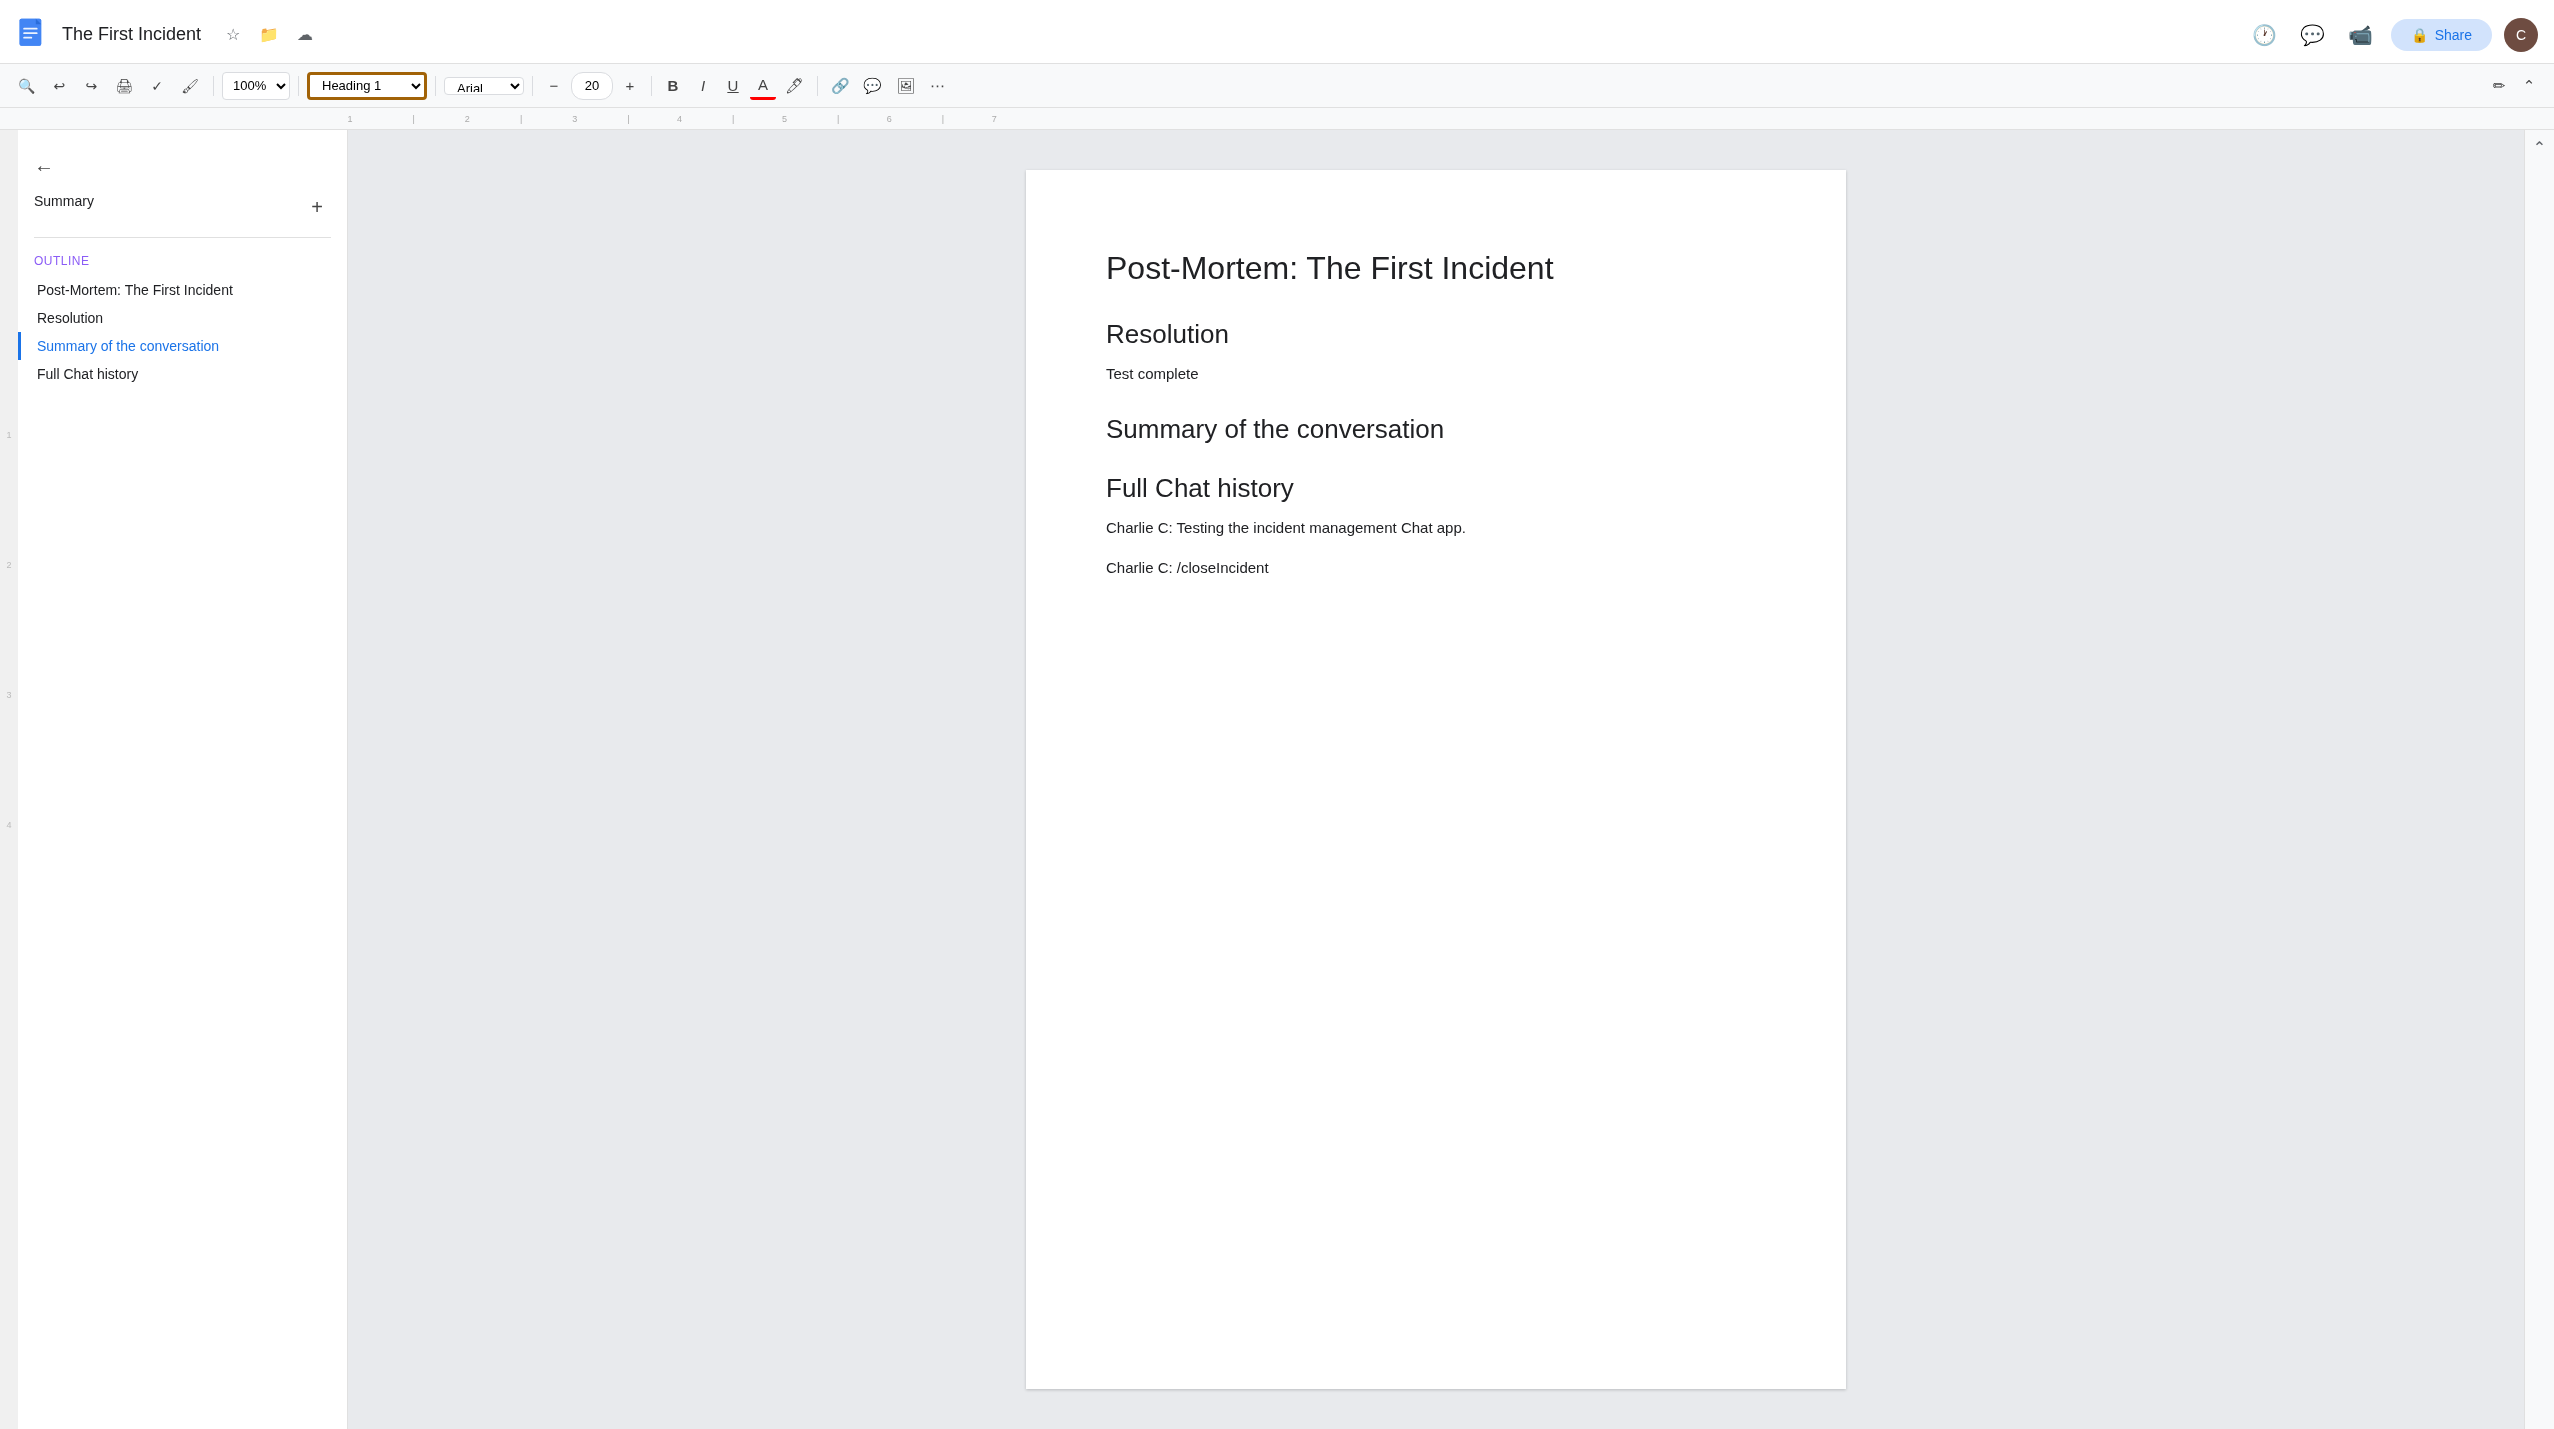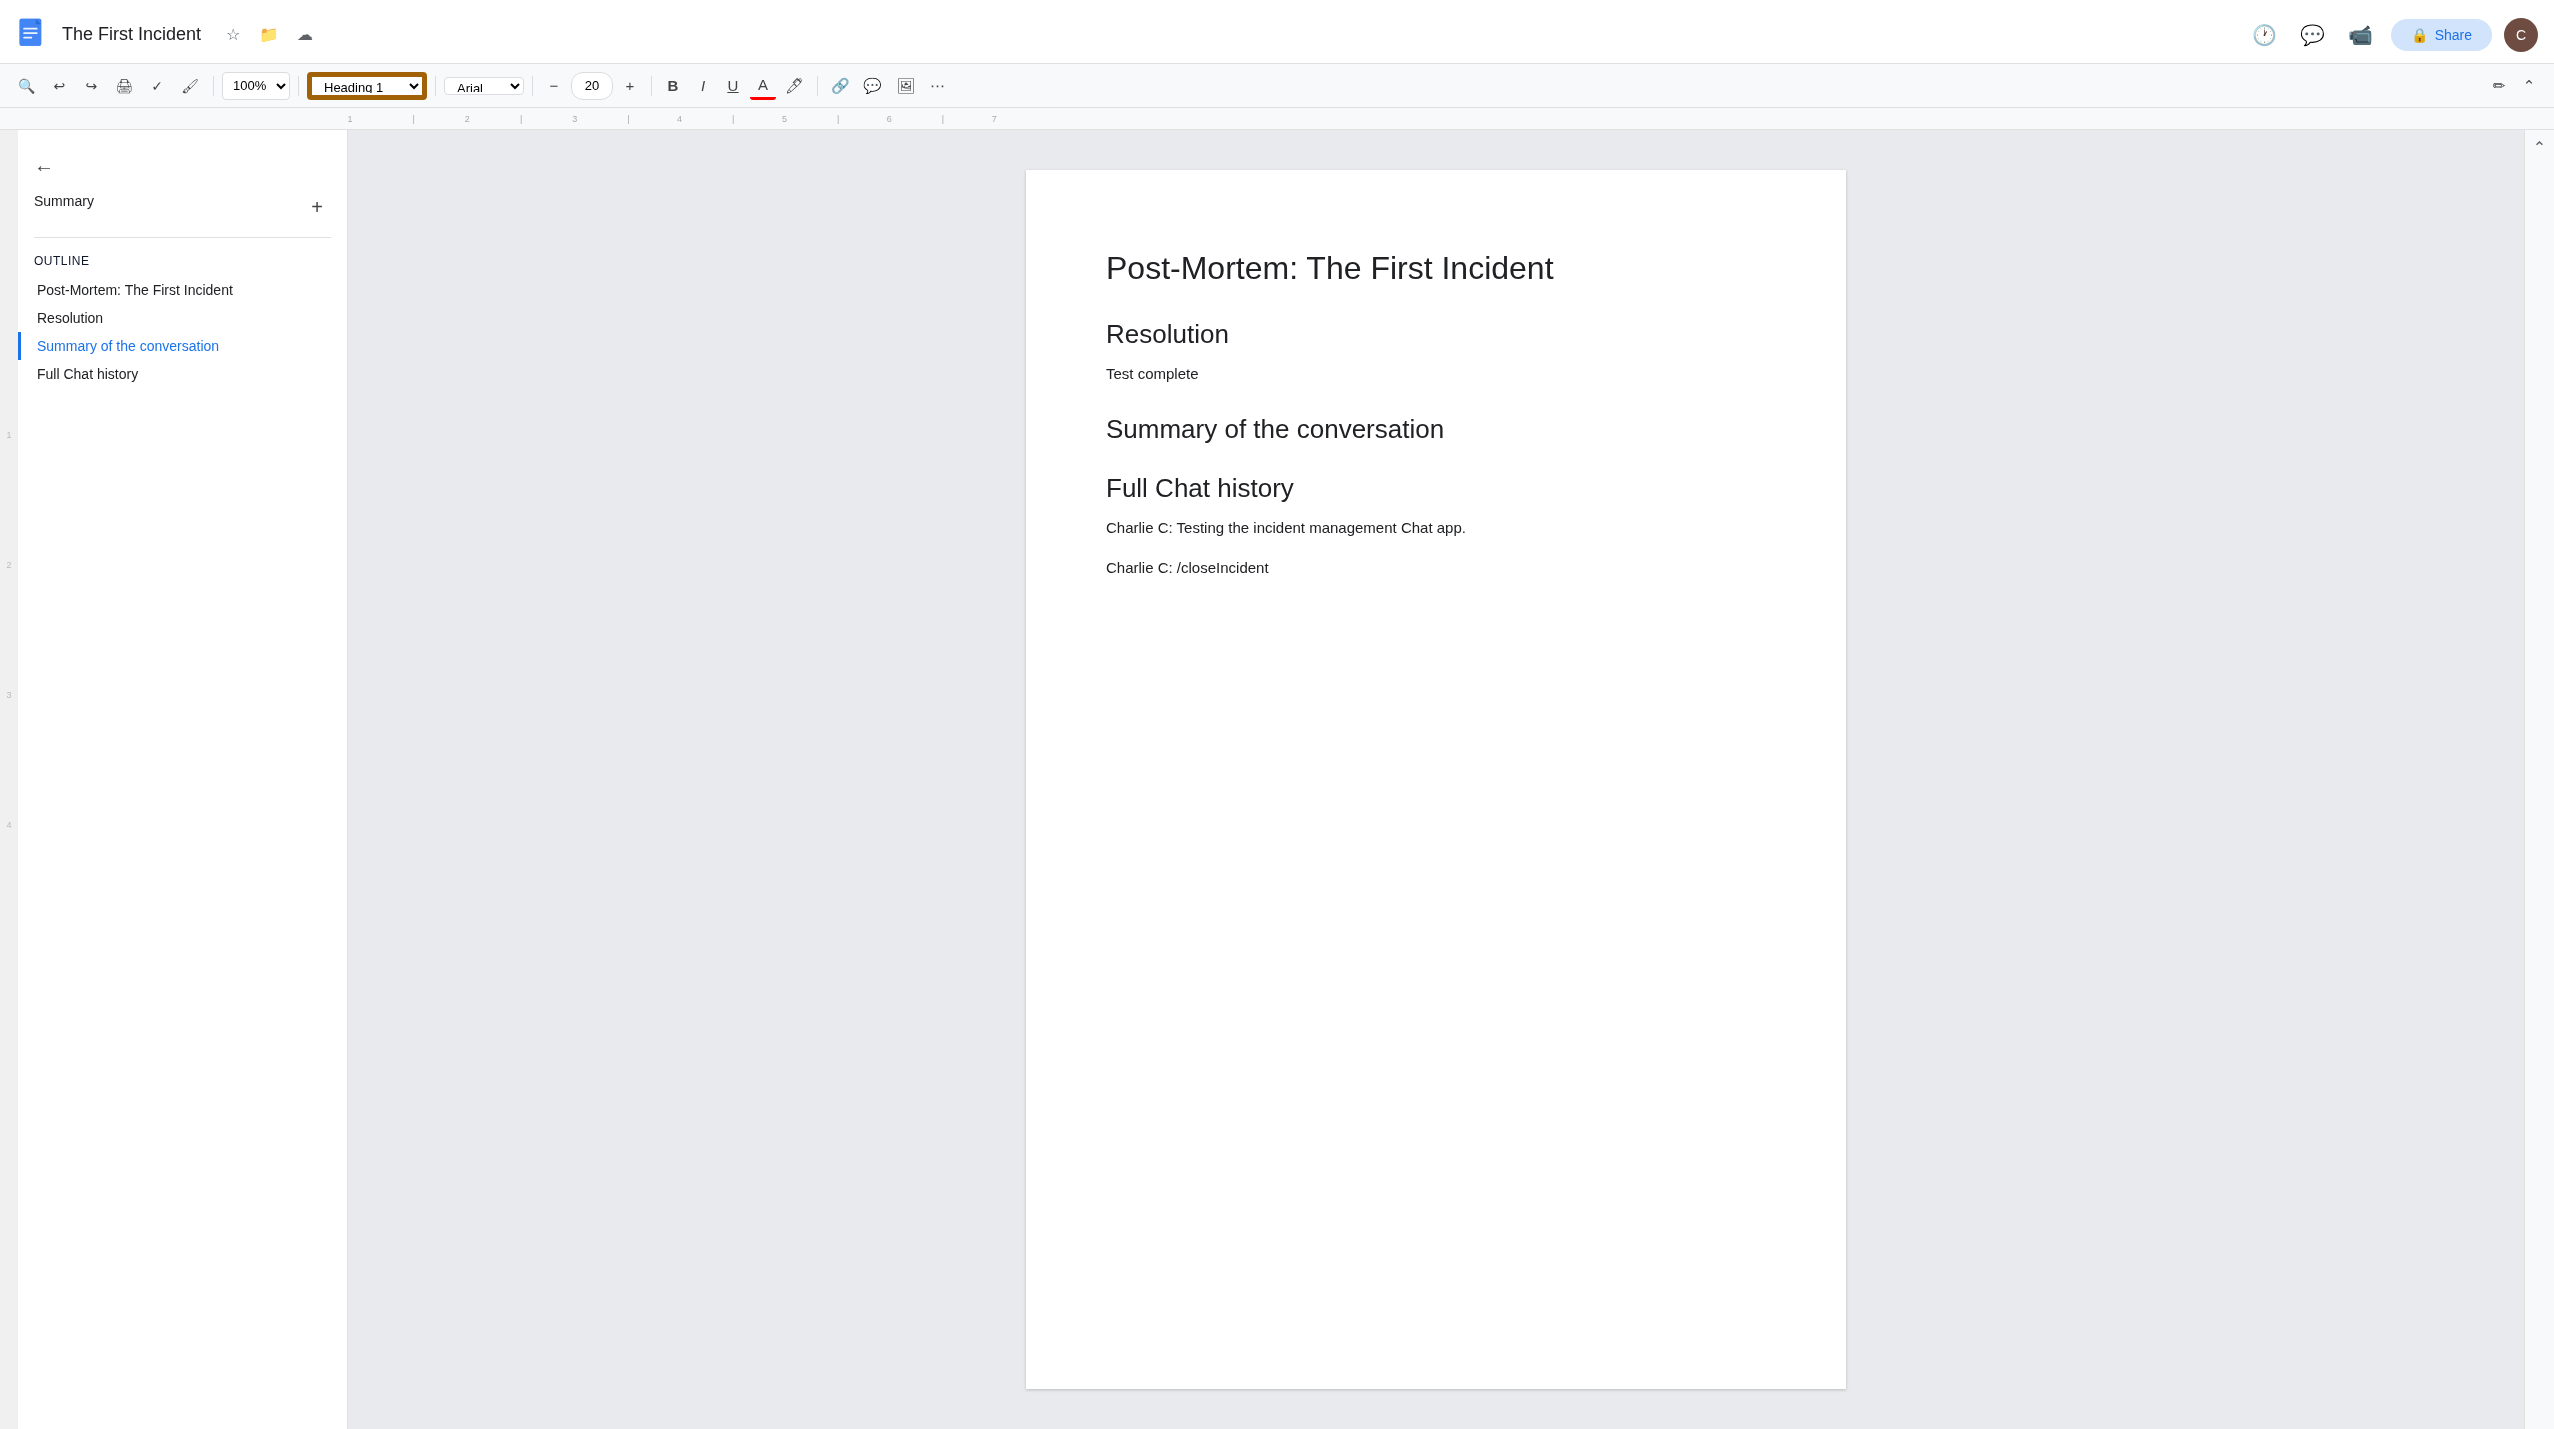--- a/index.html
+++ b/index.html
@@ -142,21 +142,21 @@
     .zoom-selector {
       border: 1px solid #dadce0;
       border-radius: 4px;
       background: #fff;
       padding: 2px 6px;
       font-size: 13px;
       cursor: pointer;
       height: 28px;
     }
     .style-selector {
-      border: 5px solid #a16207;
+      border: 3px solid #a16207;
       border-radius: 4px;
       background: #fff;
       padding: 2px 8px;
       font-size: 13px;
       cursor: pointer;
       height: 28px;
       min-width: 120px;
     }
     .font-selector {
       border: 1px solid #dadce0;
@@ -284,21 +284,21 @@
       height: 28px;
       border-radius: 50%;
     }
     .sidebar-divider {
       height: 1px;
       background: #e0e0e0;
       margin: 8px 16px;
     }
     .sidebar-outline-label {
       font-size: 12px;
-      color: #0f172a;
+      color: #8b5cf6;
       padding: 8px 16px;
       text-transform: uppercase;
       letter-spacing: 0.5px;
     }
     .sidebar-outline-item {
       padding: 6px 16px;
       font-size: 14px;
       color: #202124;
       cursor: pointer;
       border-left: 3px solid transparent;

